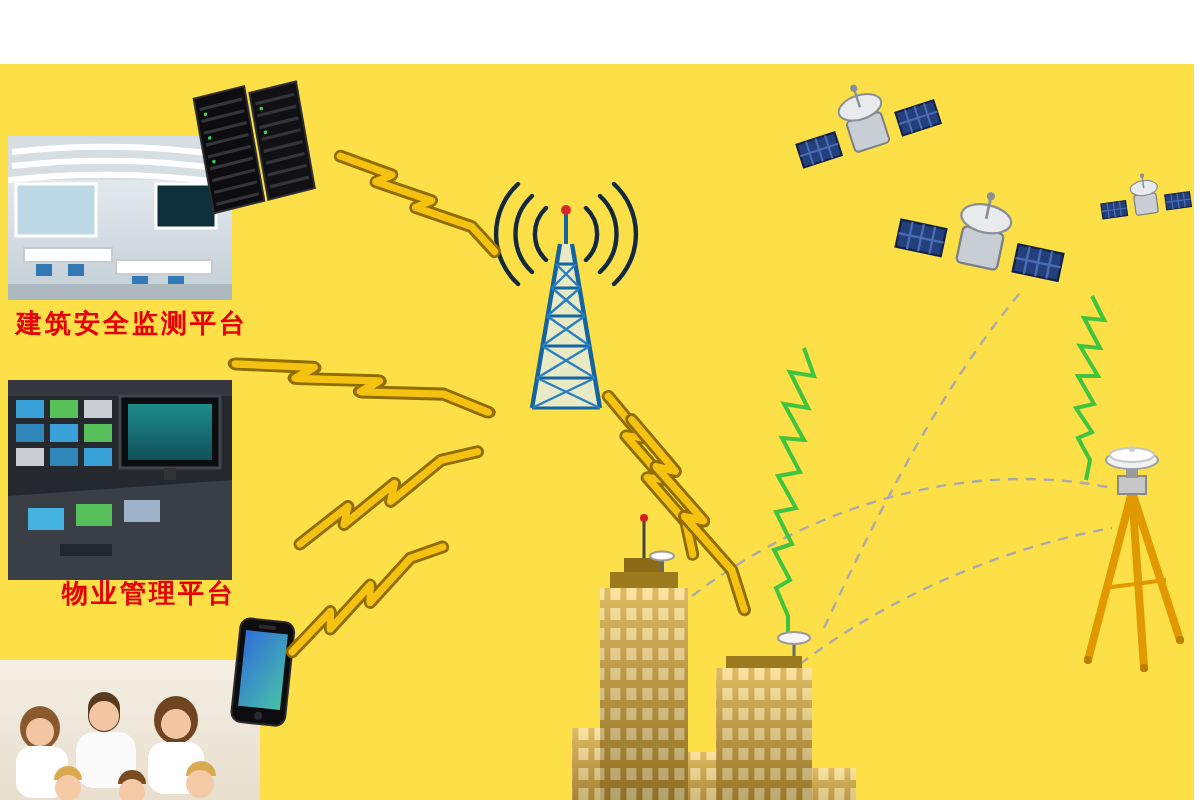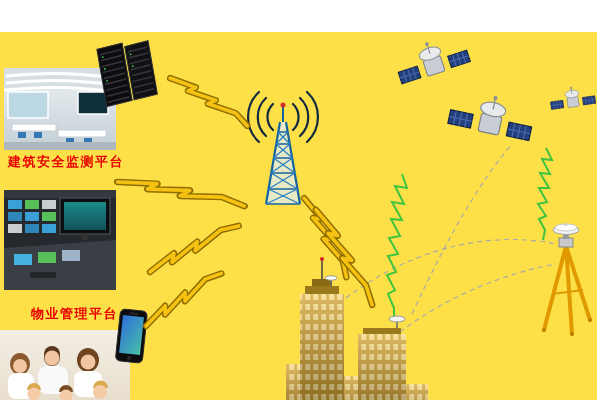--- a/index.html
+++ b/index.html
@@ -9,21 +9,21 @@
     position:absolute;
     left:8px;
     color:#e60000;
     font-size:13px;
     font-weight:bold;
     letter-spacing:1.5px;
     white-space:nowrap;
     user-select:none;
   }
   #label-building{top:121px;}
-  #label-property{top:273px;padding-left:23px;}
+  #label-property{top:256px;padding-left:23px;}
 </style>
 </head>
 <body>
 
 <div class="stage">
 
   <svg width="600" height="400" viewBox="0 0 600 400">
     <defs>
       <clipPath id="clipOffice">
           <rect x="4" y="36" width="112" height="82"></rect>

